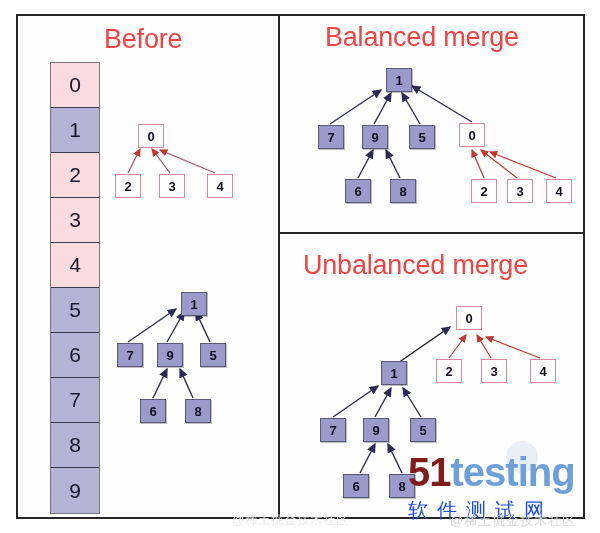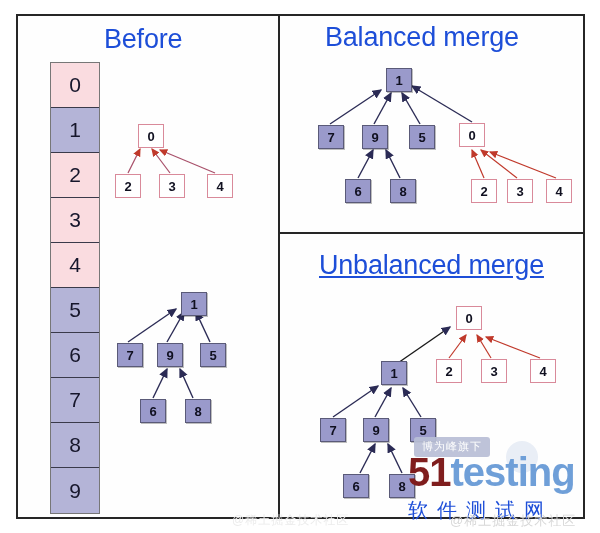--- a/index.html
+++ b/index.html
@@ -42,28 +42,28 @@
     position: absolute;
     left: 278px; top: 232px;
     width: 307px; height: 2px;
     background: #262626;
   }
 
   
   .panel-title {
     position: absolute;
     font-size: 27px;
-    color: #1d4ed8;
+    color: #ef4444;
     font-weight: 400;
     letter-spacing: -0.2px;
     white-space: nowrap;
   }
   #title-before   { left: 104px; top: 24px; }
   #title-balanced { left: 325px; top: 22px; text-align: right; }
-  #title-unbal    { left: 319px; top: 250px; text-decoration: underline; }
+  #title-unbal    { left: 303px; top: 250px; }
 
   
   .array {
     position: absolute;
     left: 50px; top: 62px;
     width: 50px;
     border: 1px solid #777;
     box-sizing: border-box;
   }
   .array-cell {
@@ -280,21 +280,20 @@
   <div class="node pink" style="left:436px; top:359px;">2</div>
   <div class="node pink" style="left:481px; top:359px;">3</div>
   <div class="node pink" style="left:530px; top:359px;">4</div>
   <div class="node purple" style="left:320px; top:418px;">7</div>
   <div class="node purple" style="left:363px; top:418px;">9</div>
   <div class="node purple" style="left:410px; top:418px;">5</div>
   <div class="node purple" style="left:343px; top:474px;">6</div>
   <div class="node purple" style="left:389px; top:474px;">8</div>
 
   <div class="wm-dot"></div>
-  <div class="wm-badge">博为峰旗下</div>
   <div class="wm-logo">
     <span class="wm-51">51</span><span class="wm-testing">testing</span>
   </div>
   <div class="wm-cn">软件测试网</div>
   <div class="wm-faint">@稀土掘金技术社区</div>
   <div class="wm-faint2">@稀土掘金技术社区</div>
 
 </div>
 
 </body></html>

